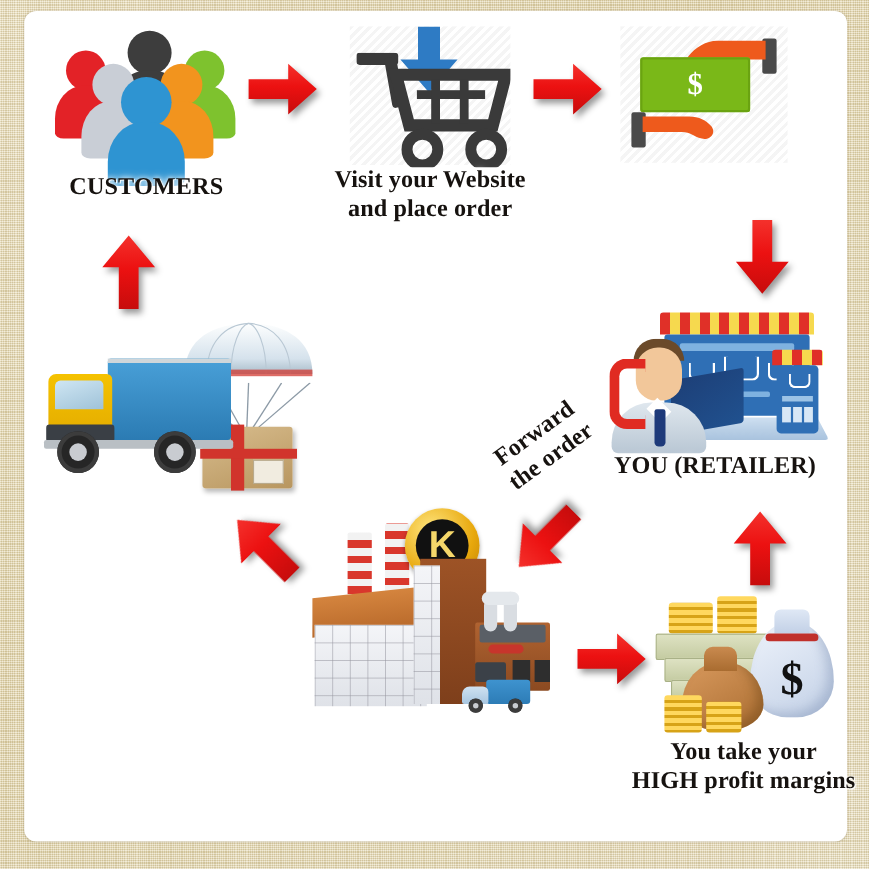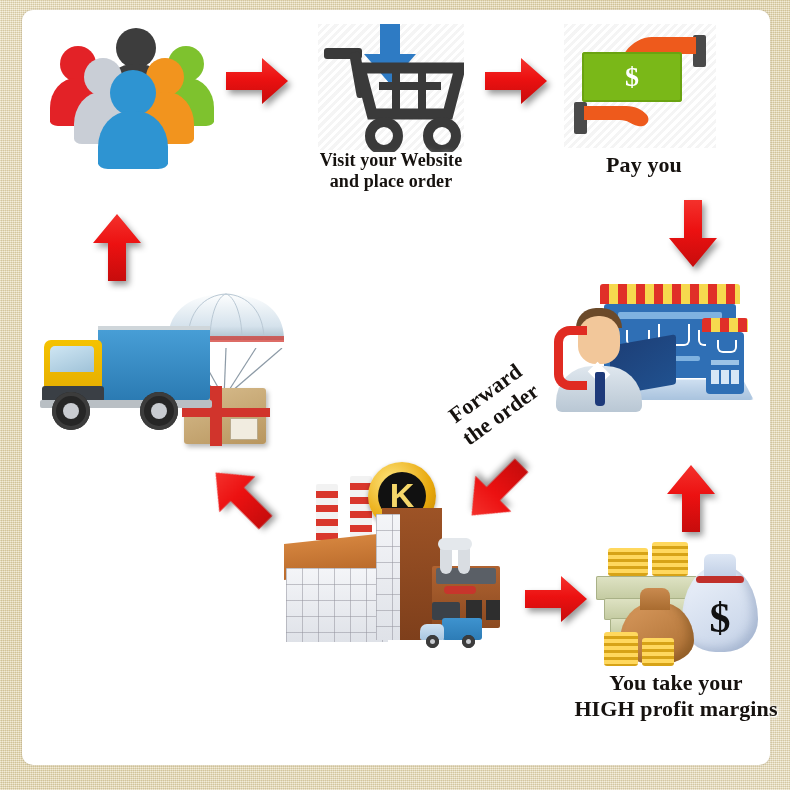--- a/index.html
+++ b/index.html
@@ -152,20 +152,21 @@
       <div class="person" style="left:78px; top:30px;">
         <div class="head" style="left:20px; top:0; width:38px; height:38px; background:#f2941e;"></div>
         <div class="torso" style="left:10px; top:34px; width:58px; height:52px; background:#f2941e;"></div>
       </div>
 
       <div class="person" style="left:52px; top:42px;">
         <div class="head" style="left:10px; top:0; width:46px; height:46px; background:#2e94d2;"></div>
         <div class="torso" style="left:-2px; top:41px; width:70px; height:58px; background:#2e94d2;"></div>
       </div>
     </div>
+    <div class="cap" style="left:-30px; top:128px; width:230px; font-size:22px;">CUSTOMERS</div>
   </div>
 
   <div class="arrow" style="left:224px; top:54px;">
     <svg width="66" height="54" viewBox="0 0 66 54">
       <path class="body" d="M2 18 L38 18 L38 4 L64 27 L38 50 L38 36 L2 36 Z"></path>
     </svg>
   </div>
 
   <div class="node" style="left:312px; top:22px; width:158px; height:140px;">
     <div class="art" style="left:0; top:0; width:158px; height:128px;">
@@ -184,21 +185,21 @@
           <rect x="29" y="4" width="11" height="46" rx="3" transform="rotate(-10 34 27)"></rect>
           <path d="M36 20 H136 L124 66 H48 Z" fill="none" stroke="#3a3a3a" stroke-width="11"></path>
           <rect x="55" y="34" width="62" height="8"></rect>
           <rect x="68" y="24" width="8" height="40"></rect>
           <rect x="94" y="24" width="8" height="40"></rect>
         </g>
         <circle cx="60" cy="88" r="14" fill="none" stroke="#3a3a3a" stroke-width="10"></circle>
         <circle cx="118" cy="88" r="14" fill="none" stroke="#3a3a3a" stroke-width="10"></circle>
       </svg>
     </div>
-    <div class="cap" style="left:-16px; top:128px; width:190px; font-size:18px;">Visit your Website
+    <div class="cap" style="left:-16px; top:128px; width:190px; font-size:22px;">Visit your Website
 and place order</div>
   </div>
 
   <div class="arrow" style="left:483px; top:54px;">
     <svg width="66" height="54" viewBox="0 0 66 54">
       <path class="body" d="M2 18 L38 18 L38 4 L64 27 L38 50 L38 36 L2 36 Z"></path>
     </svg>
   </div>
 
   <div class="node" style="left:560px; top:24px; width:164px; height:140px;">
@@ -214,21 +215,20 @@
 
       <div class="bill" style="left:22px; top:28px; width:100px; height:50px;">
         <div class="dollar" style="font-size:28px;">$</div>
       </div>
 
       <div class="cuff" style="left:14px; top:78px; width:13px; height:32px;"></div>
       <svg width="86" height="40" viewBox="0 0 86 40" style="position:absolute;left:24px;top:80px;">
         <path d="M0 2 H42 C52 2 58 6 62 10 C68 16 62 24 54 22 C46 20 44 16 36 16 H0 Z" fill="#ee5a1c"></path>
       </svg>
     </div>
-    <div class="cap" style="left:-6px; top:128px; width:180px; font-size:22px;">Pay you</div>
   </div>
 
   <div class="arrow" style="left:666px; top:198px;">
     <svg width="54" height="72" viewBox="0 0 54 72">
       <path class="body" d="M18 2 H36 V40 H51 L27 69 L3 40 H18 Z"></path>
     </svg>
   </div>
 
   <div class="node" style="left:552px; top:282px; width:196px; height:160px;">
     <div class="art" style="left:0; top:0; width:196px; height:130px;">
@@ -271,20 +271,21 @@
                     transform:rotate(45deg);"></div>
         <div style="position:absolute;left:43px;top:64px;width:10px;height:34px;
                     background:#1e3a7a;border-radius:2px 2px 4px 4px;"></div>
 
         <div style="position:absolute;left:2px;top:18px;width:26px;height:54px;">
           <div style="position:absolute;left:0;top:0;width:24px;height:46px;
                       border:9px solid #e02b22;border-right:none;border-radius:16px 0 0 16px;"></div>
         </div>
       </div>
     </div>
+    <div class="cap" style="left:0px; top:128px; width:196px; font-size:22px;">YOU (RETAILER)</div>
   </div>
 
   <div class="arrow" style="left:664px; top:463px;">
     <svg width="54" height="72" viewBox="0 0 54 72">
       <path class="body" d="M27 2 L51 31 H36 V69 H18 V31 H3 Z"></path>
     </svg>
   </div>
 
   <div class="node" style="left:586px; top:540px; width:180px; height:160px;">
     <div class="art" style="left:0; top:0; width:180px; height:128px;">

